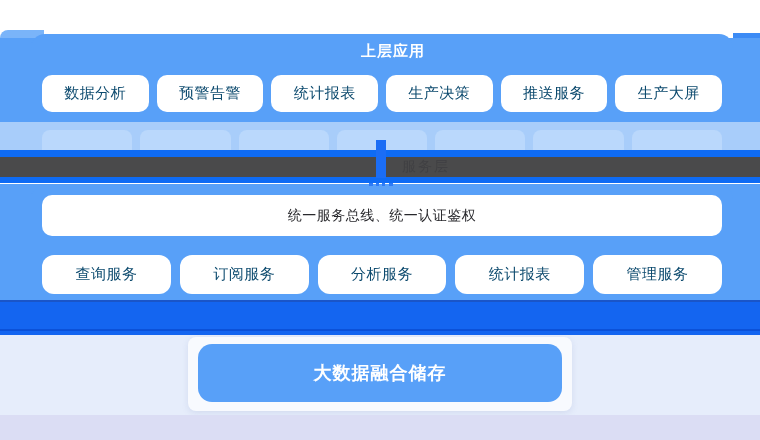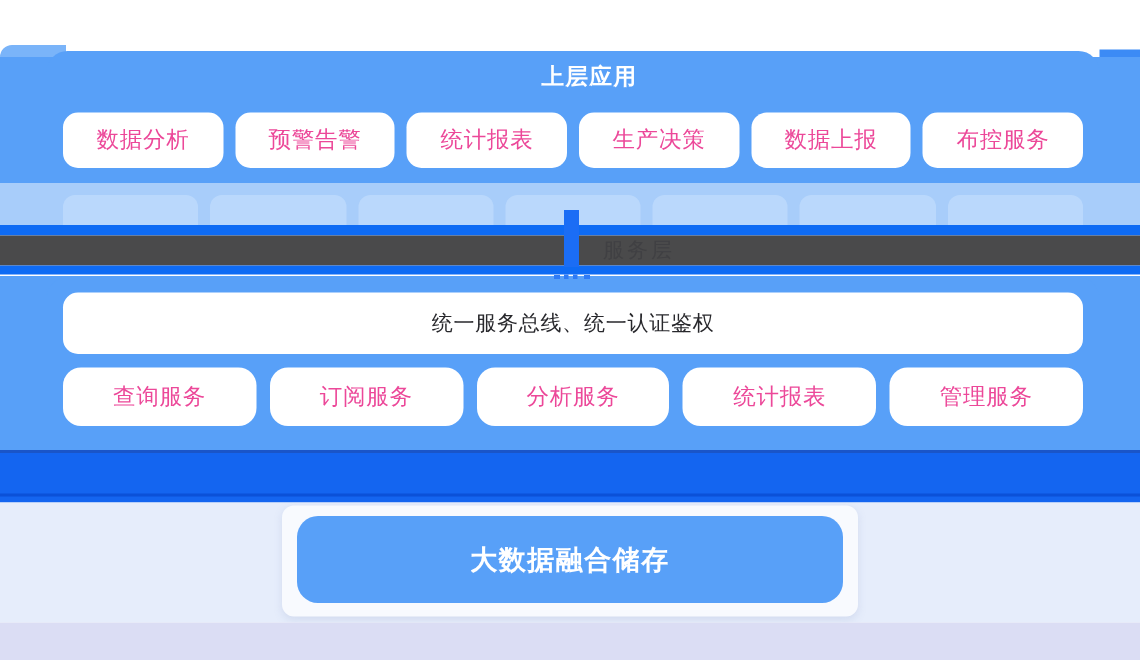--- a/index.html
+++ b/index.html
@@ -14,24 +14,24 @@
   .blue-bleed{left:0;width:760px;background:#58A0F8;}
   .blue-card{background:#58A0F8;border-radius:14px 14px 0 0;}
   .sec-title{
     left:0;width:760px;text-align:center;color:#ffffff;
     font-size:15px;font-weight:bold;letter-spacing:1px;margin-left:13px;
   }
   .box-row{display:flex;left:42px;width:680px;}
   .white-box{
     flex:1;background:#ffffff;border-radius:10px;
     display:flex;align-items:center;justify-content:center;
-    font-size:15px;color:#ec4899;letter-spacing:0.5px;white-space:nowrap;
+    font-size:15px;color:#0c4a6e;letter-spacing:0.5px;white-space:nowrap;
   }
   .row-apps{top:75px;height:37px;gap:8px;}
-  .row-services{top:245px;height:39px;gap:9px;text-align:right;}
+  .row-services{top:255px;height:39px;gap:9px;text-align:right;}
   .row-services .white-box{border-radius:12px;}
 
   
   .sliver-left{left:0;top:30px;width:44px;height:8px;background:#7AB4F9;border-radius:8px 0 0 0;}
   .sliver-right{left:733px;top:33px;width:27px;height:5px;background:#3C8BF5;}
 
   
   .light-band{left:0;top:122px;width:760px;height:28px;background:#A8CDFA;}
   .ghost-row{display:flex;position:absolute;left:42px;top:8px;width:680px;height:20px;gap:8px;}
   .ghost-box{flex:1;background:#BAD8FC;border-radius:8px 8px 0 0;}
@@ -85,22 +85,22 @@
   <div class="abs sliver-right"></div>
   <div class="abs blue-bleed" style="top:38px;height:84px;"></div>
   <div class="abs blue-card" style="left:31px;top:34px;width:702px;height:88px;"></div>
   <div class="abs sec-title" style="top:42px;">上层应用</div>
 
   <div class="abs box-row row-apps">
     <div class="white-box">数据分析</div>
     <div class="white-box">预警告警</div>
     <div class="white-box">统计报表</div>
     <div class="white-box">生产决策</div>
-    <div class="white-box">数据上报</div>
-    <div class="white-box">布控服务</div>
+    <div class="white-box">推送服务</div>
+    <div class="white-box">生产大屏</div>
   </div>
 
   <div class="abs light-band">
     <div class="ghost-row">
       <div class="ghost-box"></div>
       <div class="ghost-box"></div>
       <div class="ghost-box"></div>
       <div class="ghost-box"></div>
       <div class="ghost-box"></div>
       <div class="ghost-box"></div>

